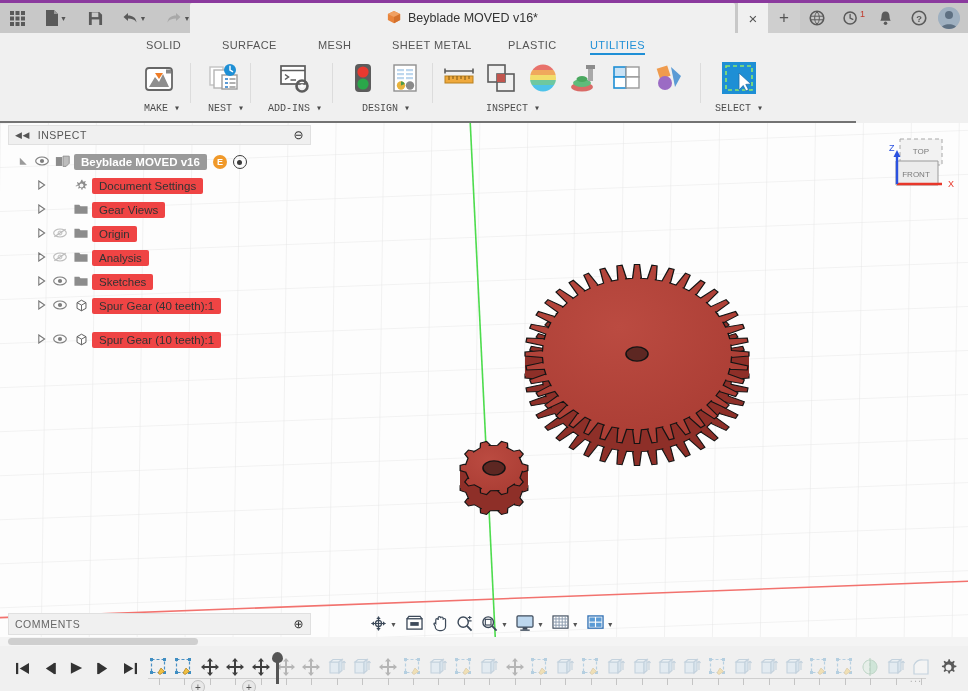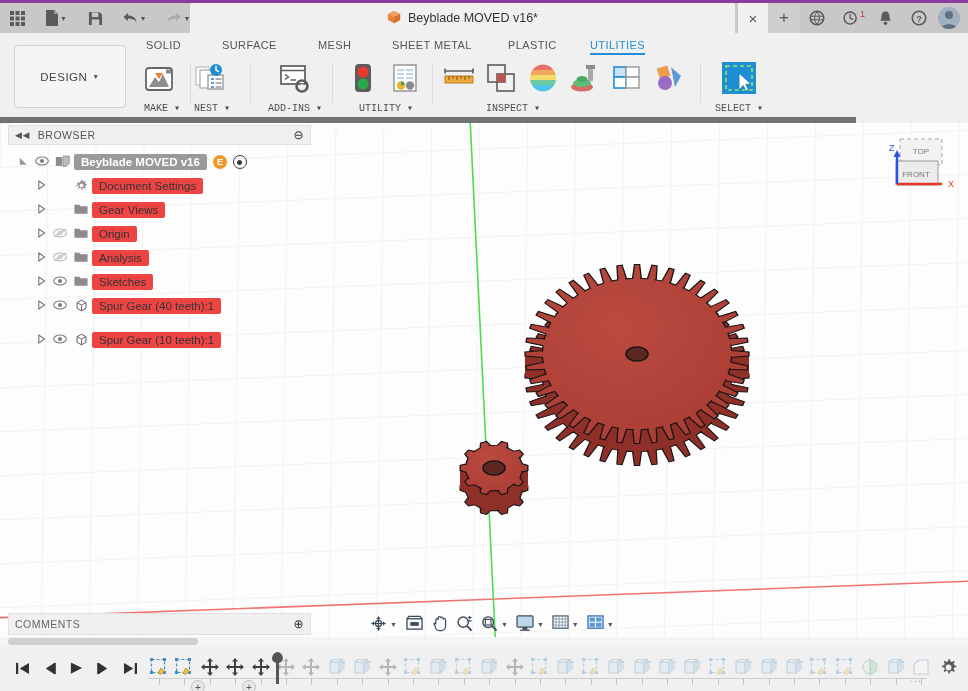--- a/index.html
+++ b/index.html
@@ -49,21 +49,21 @@
      color:#5a5a5a; cursor:pointer; position:relative; }
   .badge-num { font-size:9px; color:#c0392b; position:absolute; right:3px; top:6px; }
   .avatar {
     width:22px;height:22px;border-radius:50%;background:#a9b6c4; margin:0 8px 0 2px;
     display:flex;align-items:center;justify-content:center;overflow:hidden;cursor:pointer;
   }
 
   
   .ribbon {
     position:absolute; top:33px; left:0; width:856px; height:90px;
-    background:#f0f0f0; border-bottom:6px solid #737373;
+    background:#f0f0f0; border-bottom:2px solid #737373;
   }
   .tabrow { position:absolute; top:4px; left:0; width:968px; height:20px; }
   .rtab {
     position:absolute; top:2px; font-size:11px; color:#555; letter-spacing:.4px; cursor:pointer;
     padding-bottom:3px;
   }
   .rtab.active { color:#1f8fd6; border-bottom:2px solid #1f8fd6; padding-bottom:2px; }
 
   .design-btn {
     position:absolute; left:14px; top:12px; width:112px; height:63px;
@@ -288,41 +288,37 @@
 
   <div class="tabrow">
     <div class="rtab" style="left:146px;">SOLID</div>
     <div class="rtab" style="left:222px;">SURFACE</div>
     <div class="rtab" style="left:318px;">MESH</div>
     <div class="rtab" style="left:392px;">SHEET METAL</div>
     <div class="rtab" style="left:508px;">PLASTIC</div>
     <div class="rtab active" style="left:590px;">UTILITIES</div>
   </div>
 
-  <div class="design-btn">
-    <span>DESIGN</span>
-    <span class="caret" style="margin-left:5px;">▼</span>
-  </div>
 
   <div class="rgroup" style="left:138px; width:48px;">
     <div class="ricons">
       <div class="ricon">
         <svg width="34" height="32" viewBox="0 0 34 32">
           <rect x="4" y="6" width="26" height="22" rx="3" fill="#fff" stroke="#666" stroke-width="1.8"></rect>
           <rect x="24" y="7.5" width="5" height="4" fill="#888"></rect>
           <path d="M7 25 L13 15 L17 20 L21 12 L27 25 Z" fill="#8e8e8e"></path>
           <path d="M17 11 L21 17 L13 17 Z" fill="#ef7d28" transform="rotate(180 17 14)"></path>
         </svg>
       </div>
     </div>
     <div class="glabel">MAKE ▾</div>
   </div>
   <div class="vsep" style="left:190px;"></div>
 
-  <div class="rgroup" style="left:189px; width:46px;">
+  <div class="rgroup" style="left:203px; width:46px;">
     <div class="ricons">
       <div class="ricon">
         <svg width="32" height="30" viewBox="0 0 32 30">
           <rect x="2" y="4" width="13" height="18" fill="#fff" stroke="#c2c2c2" stroke-width="1.4"></rect>
           <rect x="6" y="7" width="13" height="18" fill="#fff" stroke="#b4b4b4" stroke-width="1.4"></rect>
           <rect x="14" y="12" width="15" height="14" fill="#fff" stroke="#9c9c9c" stroke-width="1.4"></rect>
           <g fill="#5b9bd5">
               <rect x="17" y="15" width="3" height="2"></rect>
               <rect x="17" y="19" width="3" height="2"></rect>
               <rect x="17" y="23" width="3" height="2"></rect>
@@ -377,21 +373,21 @@
               <rect x="15" y="10" width="7" height="2.2"></rect>
             <rect x="6" y="14" width="7" height="2.2"></rect>
               <rect x="15" y="14" width="7" height="2.2"></rect>
             </g>
           <circle cx="10" cy="22.5" r="4.2" fill="#e8b33c"></circle>
           <path d="M10 22.5 L10 18.3 A4.2 4.2 0 0 1 13.8 21 Z" fill="#4a9b4a"></path>
           <circle cx="19" cy="22.5" r="4.2" fill="#8a8a8a"></circle>
         </svg>
       </div>
     </div>
-    <div class="glabel">UTILITY ▾</div>
+    <div class="glabel">DESIGN ▾</div>
   </div>
   <div class="vsep" style="left:432px;"></div>
 
   <div class="rgroup" style="left:438px; width:262px;">
     <div class="ricons">
       <div class="ricon">
         <svg width="34" height="28" viewBox="0 0 34 28">
           <path d="M3 7 L31 7 M3 4.5 L3 9.5 M31 4.5 L31 9.5" stroke="#5c5c5c" stroke-width="1.6"></path>
           <rect x="3" y="12" width="28" height="7" fill="#efa93c" stroke="#b8801f" stroke-width="1"></rect>
           <g stroke="#7a5513" stroke-width="1">
@@ -508,21 +504,21 @@
           <rect x="-34" y="0" width="68" height="20" fill="#8e2f28"></rect>
           <path d="M28.23 -5.34 L33.85 -3.15 L33.85 3.15 L28.23 5.34 L28.50 3.64 L25.98 12.27 L29.24 17.35 L25.54 22.45 L19.70 20.91 L20.91 19.70 L13.80 25.20 L13.46 31.22 L7.47 33.17 L3.64 28.50 L5.34 28.23 L-3.64 28.50 L-7.47 33.17 L-13.46 31.22 L-13.80 25.20 L-12.27 25.98 L-19.70 20.91 L-25.54 22.45 L-29.24 17.35 L-25.98 12.27 L-25.20 13.80 L-28.23 5.34 L-33.85 3.15 L-33.85 -3.15 L-28.23 -5.34 L-28.50 -3.64 L-25.98 -12.27 L-29.24 -17.35 L-25.54 -22.45 L-19.70 -20.91 L-20.91 -19.70 L-13.80 -25.20 L-13.46 -31.22 L-7.47 -33.17 L-3.64 -28.50 L-5.34 -28.23 L3.64 -28.50 L7.47 -33.17 L13.46 -31.22 L13.80 -25.20 L12.27 -25.98 L19.70 -20.91 L25.54 -22.45 L29.24 -17.35 L25.98 -12.27 L25.20 -13.80 Z" transform="scale(1,0.8)" fill="url(#gearFace)" stroke="#141414" stroke-width="1.3"></path>
           <ellipse cx="0" cy="0" rx="11" ry="8.8" fill="#5d2722" stroke="#141414" stroke-width="1.6" transform="scale(1,0.8)"></ellipse>
         </g>
     </g>
   </svg>
 
   <div class="browser">
     <div class="browser-hdr">
       <span class="collapse">◀◀</span>
-      <span>BROWSER</span>
+      <span>INSPECT</span>
       <span class="minus">⊖</span>
     </div>
     <div class="tree" id="tree">
         <div class="trow root" style="padding-left: 6px;">
           <span class="arrow"><svg width="11" height="11" viewBox="0 0 12 12">
               <path d="M2 9.5 L2 2 L9.5 9.5 Z" fill="#9a9a9a"></path>
             </svg></span>
           <span class="eye"><svg width="14" height="10" viewBox="0 0 16 11">
               <ellipse cx="8" cy="5.5" rx="7.2" ry="4.6" fill="none" stroke="#7d7d7d" stroke-width="1.3"></ellipse>
               <circle cx="8" cy="5.5" r="2.4" fill="#7d7d7d"></circle>

